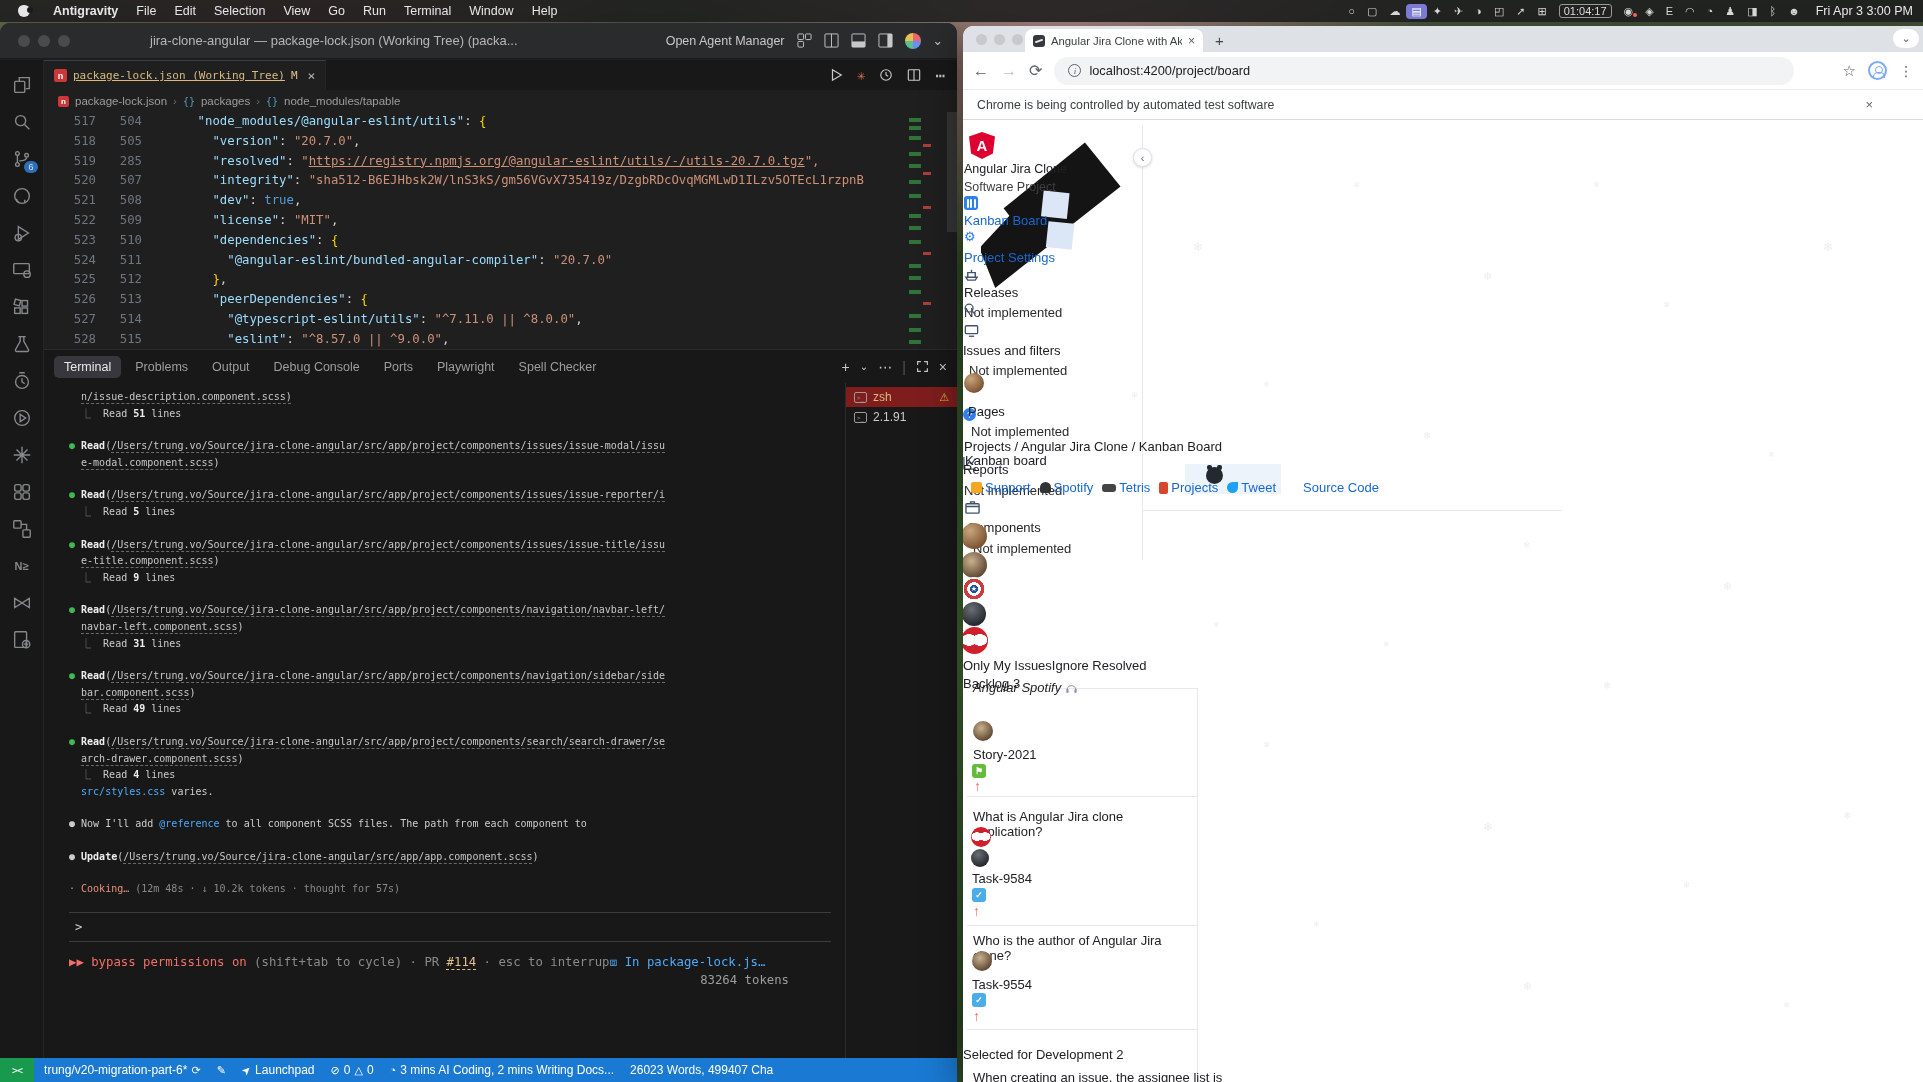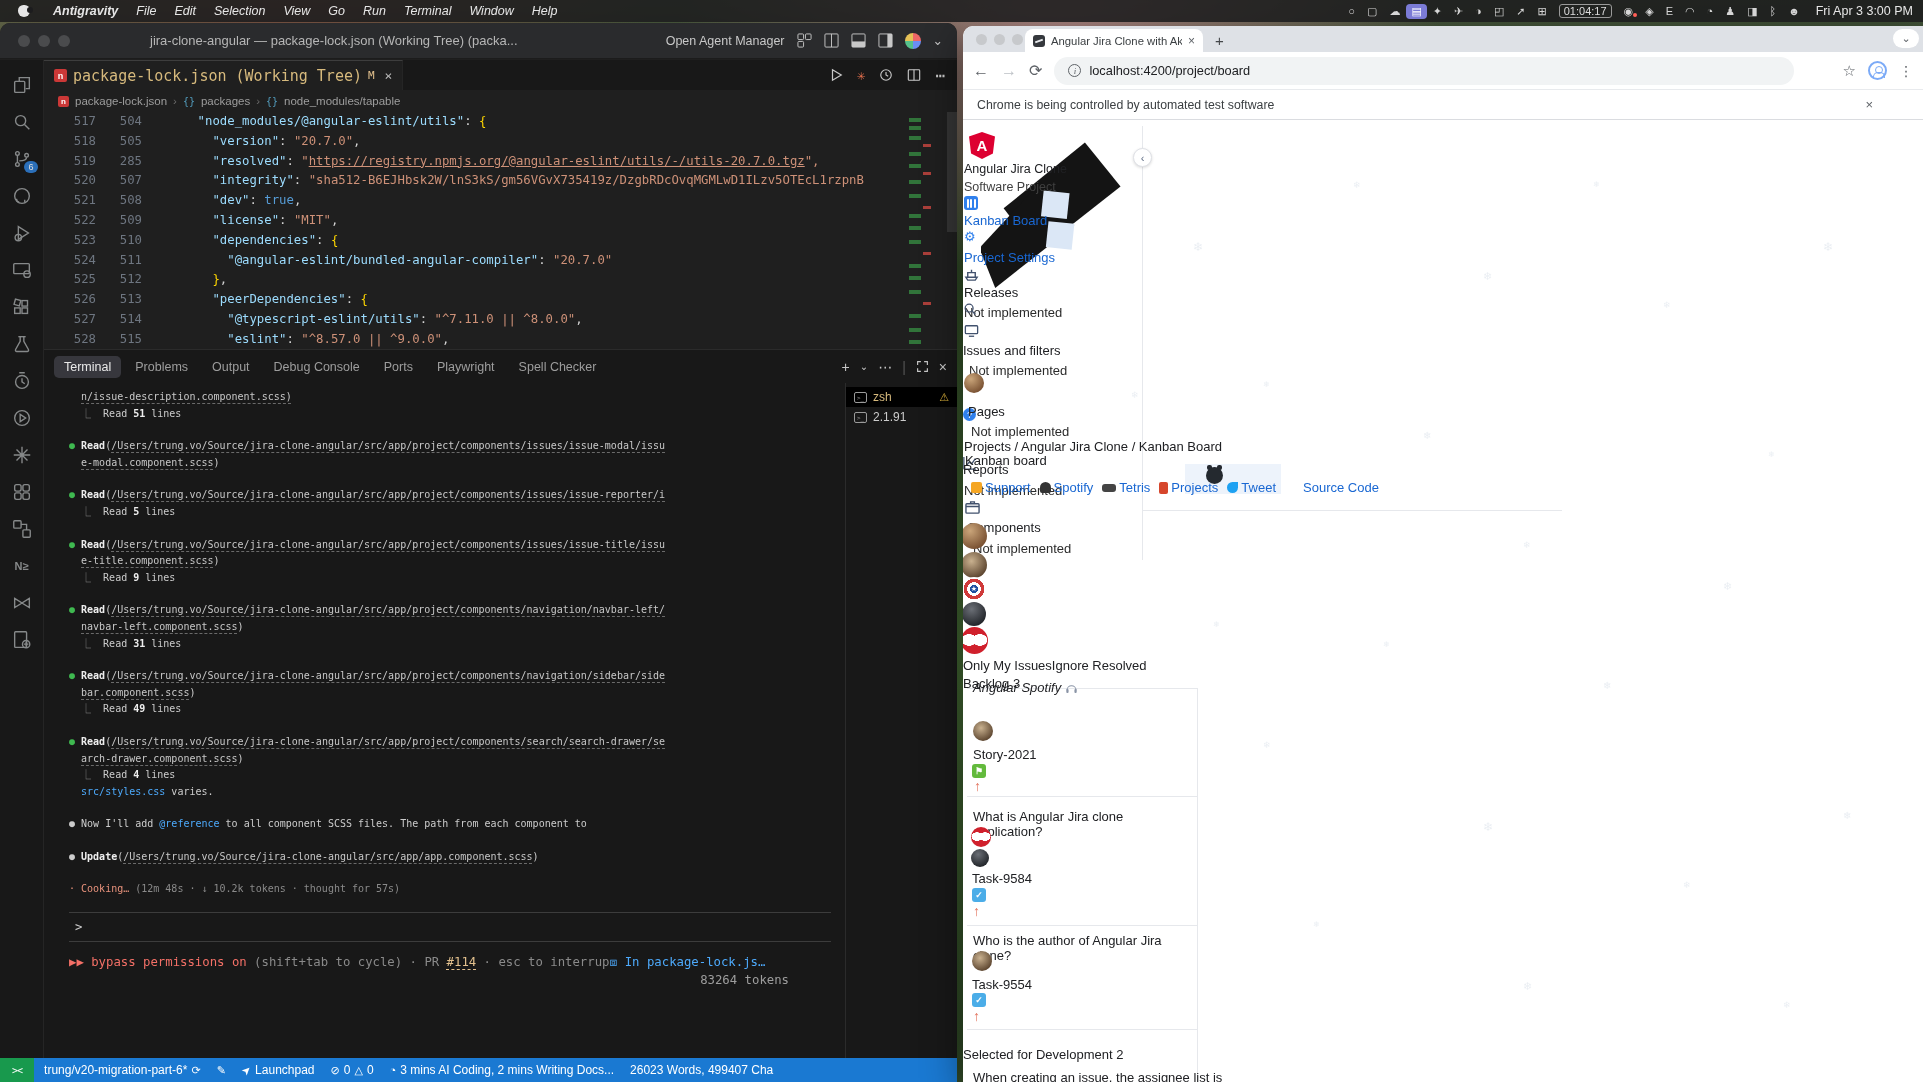--- a/index.html
+++ b/index.html
@@ -16,21 +16,21 @@
   .abs { position:absolute; }
 
   
   #menubar { position:absolute; top:0; left:0; right:0; height:22px;
     background:rgba(28,28,30,.88); display:flex; align-items:center;
     color:#e6e6e6; font-size:12.5px; z-index:50; padding:0 10px; }
   #menubar .apple { width:12px; height:12px; background:#e6e6e6; border-radius:45% 45% 50% 50%;
     margin:0 14px 0 8px; position:relative; }
   #menubar .apple::after{ content:""; position:absolute; right:-3px; top:2px; width:6px; height:6px;
     border-radius:50%; background:rgba(28,28,30,1); }
-  #menubar .mitem { padding:0 9px;font-style:italic; }
+  #menubar .mitem { padding:0 9px; }
   #menubar .app { font-weight:bold; }
   #menubar .spacer { flex:1; }
   #menubar .sicon { padding:0 6px; font-size:11px; color:#d6d6d6; }
   #menubar .sicon.hl { background:#7b7bd6; border-radius:4px; color:#fff; padding:1px 5px; }
   #menubar .sicon.reddot { position:relative; }
   #menubar .sicon.reddot::after{ content:""; position:absolute; right:2px; bottom:1px; width:4px; height:4px; border-radius:50%; background:#ff5f57;}
   #menubar .timer { font-size:11px; border:1px solid #9a9a9a; border-radius:3px; padding:0 4px; margin:0 6px; color:#dcdcdc;}
   #menubar .clock { padding-left:10px; white-space:nowrap; }
 
   
@@ -60,21 +60,21 @@
   .act .ntext { color:#9a9d9e; font-size:11px; font-weight:bold; font-family:"Liberation Sans",sans-serif;}
 
   #main { flex:1; display:flex; flex-direction:column; min-width:0; }
 
   
   #tabbar { height:30px; background:#181818; display:flex; align-items:center; position:relative;}
   #filetab { height:30px; background:#1f1f1f; display:flex; align-items:center; padding:0 10px;
     border-right:1px solid #252525; border-top:1px solid #3d3d3d; gap:6px;}
   .npmico { width:13px; height:13px; background:#cb3837; border-radius:2px; color:#fff; font-size:9px;
     font-weight:bold; display:flex; align-items:center; justify-content:center; font-family:"Liberation Sans",sans-serif;}
-  #filetab .tlabel { color:#d7ba7d; font-size:15px; }
+  #filetab .tlabel { color:#d7ba7d; font-size:11px;text-decoration:underline; }
   #filetab .mod { color:#e2c08d; font-size:11px; }
   #filetab .closex { color:#bbb; font-size:13px; margin-left:4px;}
   #tabbar .tab-right { position:absolute; right:12px; display:flex; align-items:center; gap:14px; color:#c8c8c8;}
   #tabbar .tab-right svg{ display:block;}
   .burst { color:#e8724f; font-size:14px; }
 
   
   #breadcrumb { height:22px; display:flex; align-items:center; gap:6px; padding-left:14px;
     color:#9d9d9d; font-size:11.5px; font-family:"Liberation Sans",sans-serif; background:#1f1f1f;}
   #breadcrumb .brace { color:#519aba; font-family:"DejaVu Sans Mono",monospace; font-size:10px;}
@@ -108,21 +108,21 @@
   .seg.fg{color:#cccccc} .seg.dim{color:#8a8a8a} .seg.bold{color:#eeeeee; font-weight:bold}
   .seg.green{color:#3fb950} .seg.blue{color:#4daafc} .seg.salmon{color:#e8927c}
   .seg.red{color:#f47067} .seg.yellow{color:#e2c08d; text-decoration:underline dashed; text-underline-offset:3px;}
   .seg.path{color:#c8c8c8; text-decoration:underline dashed #6a6a6a; text-underline-offset:3px;}
   #promptbox { margin:14px 14px 0 0; border-top:1px solid #3c3c3c; border-bottom:1px solid #3c3c3c;
     padding:7px 6px; color:#cccccc; font-size:12.3px;}
   #statusline { margin-top:12px; font-size:12.3px; white-space:pre; overflow:hidden;}
   #tokensline { margin:2px 56px 0 0; text-align:right; color:#9d9d9d; font-size:12.3px;}
   #term-side { width:112px; border-left:1px solid #2b2b2b; padding-top:4px; font-family:"Liberation Sans",sans-serif;}
   .trow { display:flex; align-items:center; gap:6px; padding:3px 8px; color:#cccccc; font-size:12px; position:relative;}
-  .trow.active { background:#000000; color:#d7ba7d; }
+  .trow.active { background:#7f1d1d; color:#d7ba7d; }
   .trow .tico { width:13px; height:11px; border:1px solid #9a9a9a; border-radius:2px; font-size:6px;
     color:#9a9a9a; display:flex; align-items:center; justify-content:center; font-family:"DejaVu Sans Mono",monospace;}
   .trow .warn { position:absolute; right:8px; color:#e2b73d; font-size:11px;}
 
   
   #statusbar { position:absolute; bottom:0; left:0; right:0; height:24px; background:#1a79d2;
     display:flex; align-items:center; color:#fff; font-size:12px; font-family:"Liberation Sans",sans-serif;
     overflow:hidden; white-space:nowrap;}
   #remote { background:#18994d; height:24px; display:flex; align-items:center; padding:0 12px;
     font-family:"DejaVu Sans Mono",monospace; font-size:10px; letter-spacing:-1px; margin-right:10px;}

